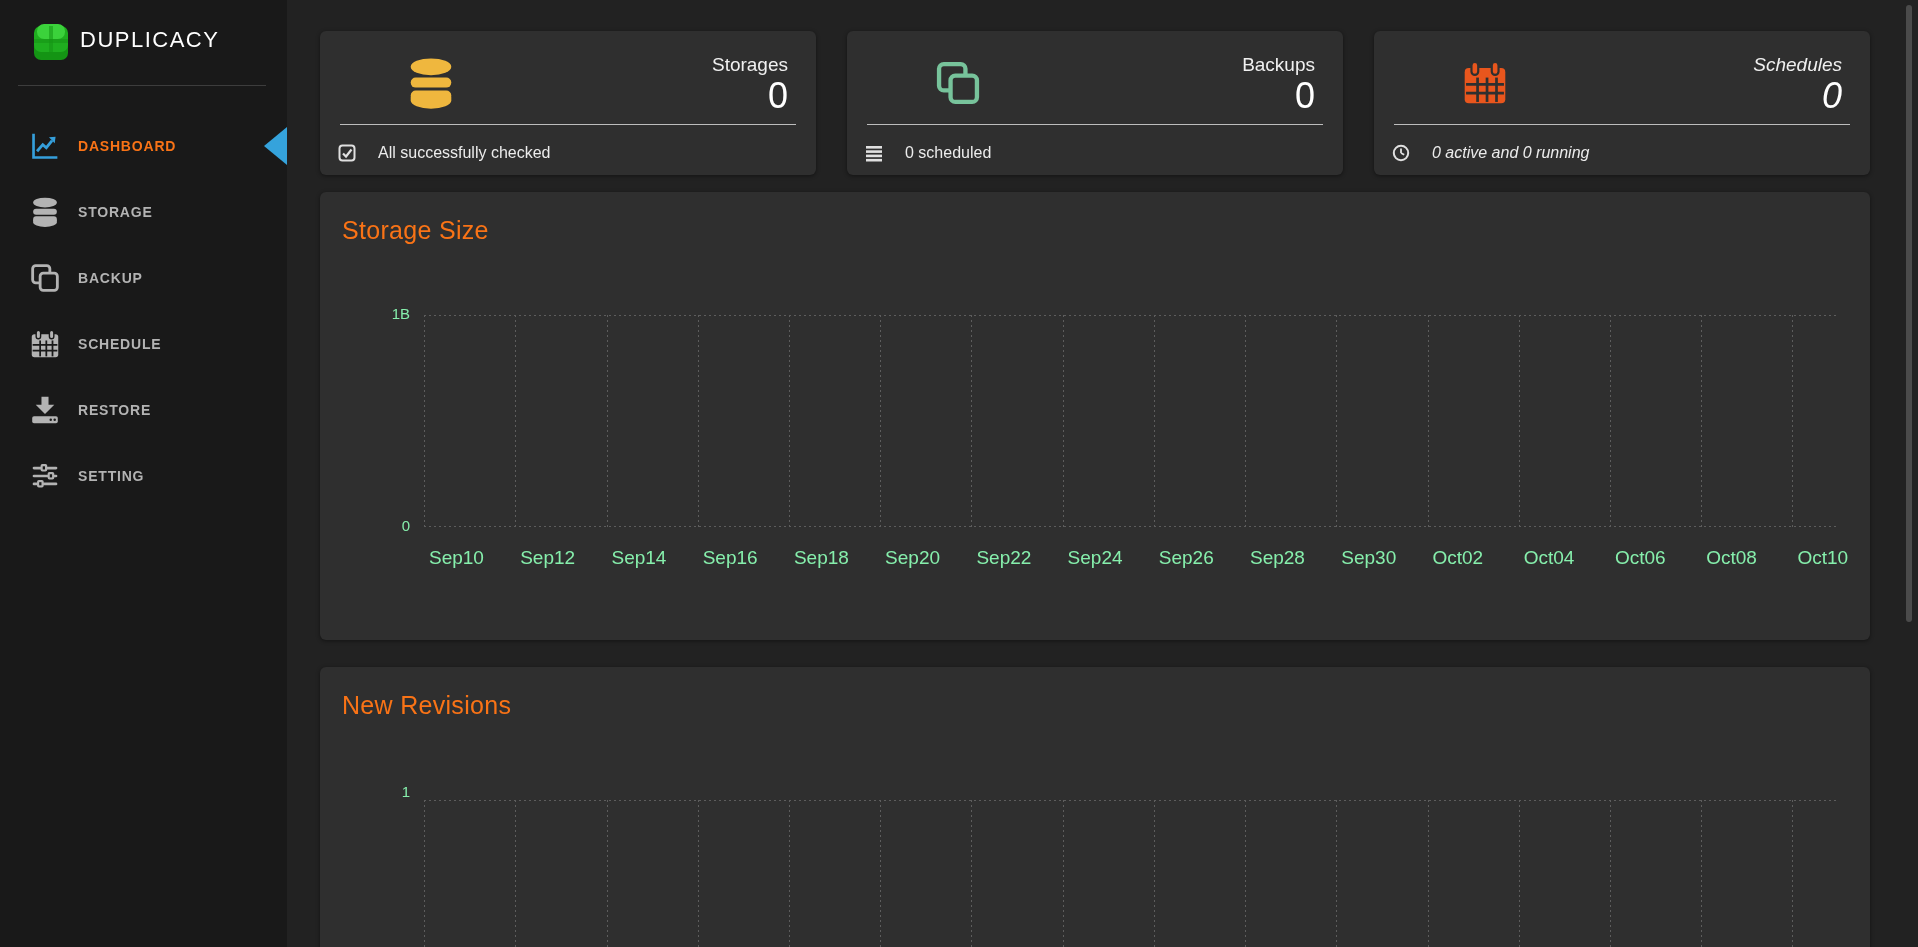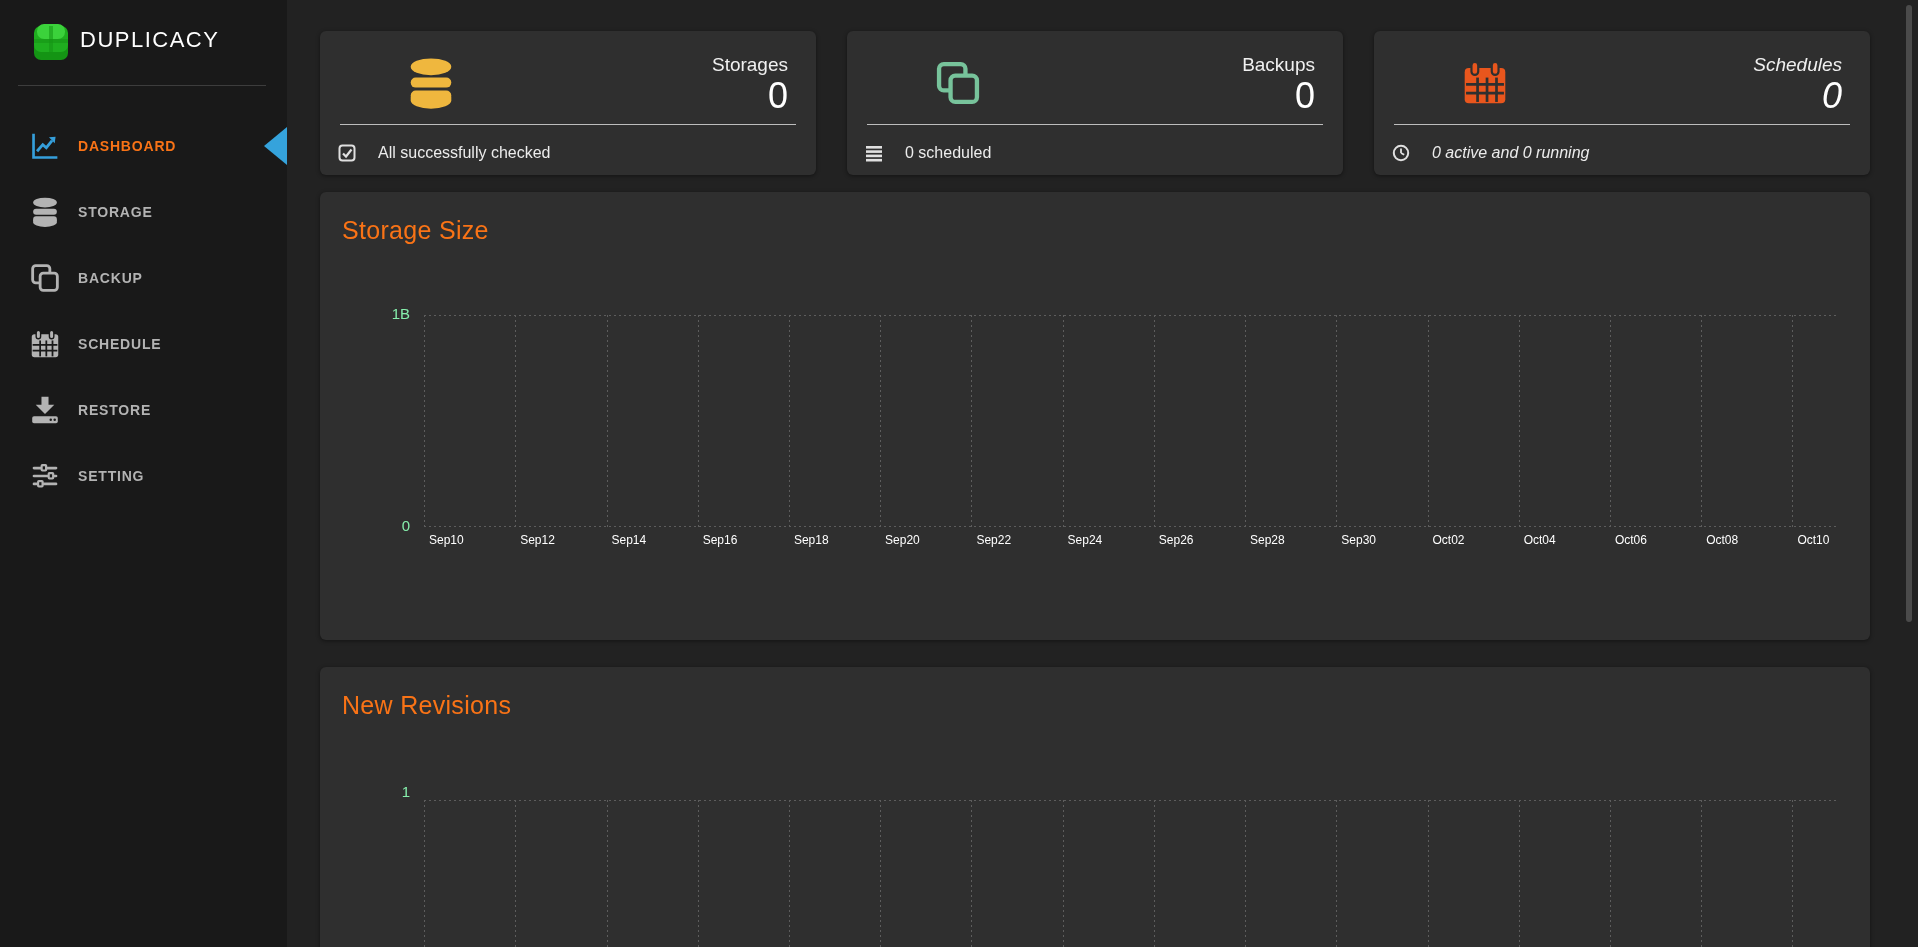--- a/index.html
+++ b/index.html
@@ -54,21 +54,21 @@
     background:repeating-linear-gradient(to right,#5d5d5d 0 2px,transparent 2px 5px); }
   .vline { position:absolute; top:0; width:1px; height:100%;
     background:repeating-linear-gradient(to bottom,#5d5d5d 0 2px,transparent 2px 5px); }
 
   .ytick { position:absolute; width:88px; text-align:right; font-size:15px; color:#86efac; }
   .panel-storage .ytick-top { left:2px; top:113px; }
   .panel-storage .ytick-bottom { left:2px; top:325px; }
   .panel-revisions .ytick-top { left:2px; top:116px; }
 
   .chart-xlabels { position:absolute; left:0; top:341px; width:1550px; height:20px; }
-  .xtick { position:absolute; top:0; font-size:12px; color:#ffffff; white-space:nowrap; }
+  .xtick { position:absolute; top:14px; font-size:19px; color:#86efac; white-space:nowrap; }
 
   
   .scrollbar-thumb { position:absolute; left:1906px; top:5px; width:6px; height:617px;
     background:#4b4b4b; border-radius:3px; }
 </style>
 </head>
 <body>
 
 <aside class="sidebar">
   <div class="logo-row">

